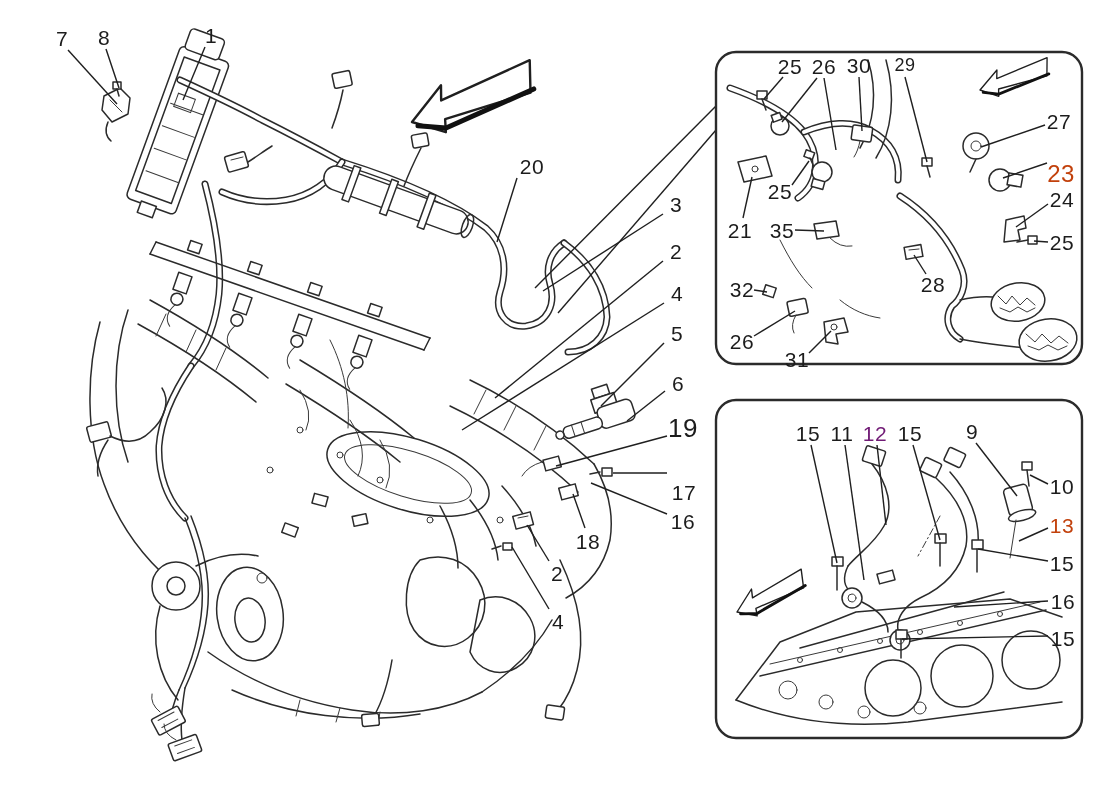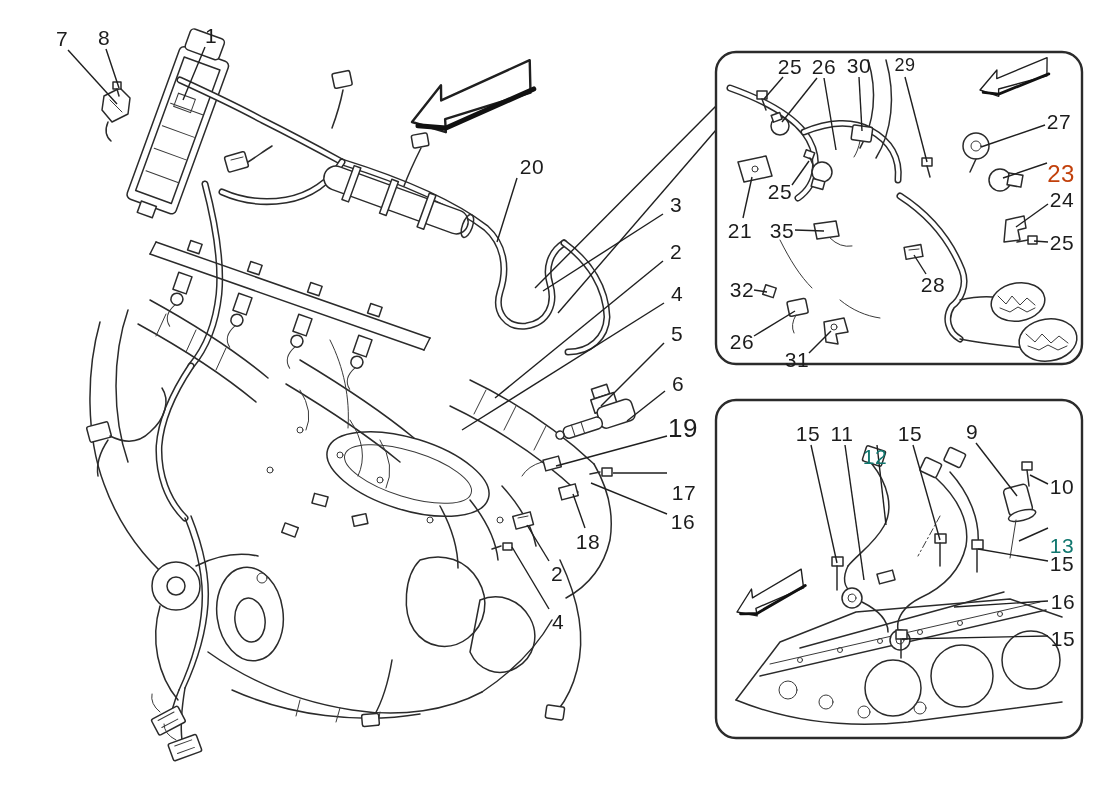--- a/index.html
+++ b/index.html
@@ -409,21 +409,21 @@
     <div class="callout" style="left: 1062px; top: 242px; font-size: 21px; color: rgb(28, 28, 28);">25</div>
     <div class="callout" style="left: 780px; top: 191px; font-size: 21px; color: rgb(28, 28, 28);">25</div>
     <div class="callout" style="left: 740px; top: 230px; font-size: 21px; color: rgb(28, 28, 28);">21</div>
     <div class="callout" style="left: 782px; top: 230px; font-size: 21px; color: rgb(28, 28, 28);">35</div>
     <div class="callout" style="left: 933px; top: 284px; font-size: 21px; color: rgb(28, 28, 28);">28</div>
     <div class="callout" style="left: 742px; top: 289px; font-size: 21px; color: rgb(28, 28, 28);">32</div>
     <div class="callout" style="left: 742px; top: 341px; font-size: 21px; color: rgb(28, 28, 28);">26</div>
     <div class="callout" style="left: 797px; top: 359px; font-size: 21px; color: rgb(28, 28, 28);">31</div>
     <div class="callout" style="left: 808px; top: 433px; font-size: 21px; color: rgb(28, 28, 28);">15</div>
     <div class="callout" style="left: 842px; top: 433px; font-size: 21px; color: rgb(28, 28, 28);">11</div>
-    <div class="callout" style="left: 875px; top: 433px; font-size: 21px; color: #0f766e; margin-top: 23px;">12</div>
+    <div class="callout" style="left: 875px; top: 433px; font-size: 21px; color: #701a75;">12</div>
     <div class="callout" style="left: 910px; top: 433px; font-size: 21px; color: rgb(28, 28, 28);">15</div>
     <div class="callout" style="left: 972px; top: 431px; font-size: 21px; color: rgb(28, 28, 28);">9</div>
     <div class="callout" style="left: 1062px; top: 486px; font-size: 21px; color: rgb(28, 28, 28);">10</div>
-    <div class="callout" style="left: 1062px; top: 525px; font-size: 21px; color: #0f766e; margin-top: 20px;">13</div>
+    <div class="callout" style="left: 1062px; top: 525px; font-size: 21px; color: #c2410c;">13</div>
     <div class="callout" style="left: 1062px; top: 563px; font-size: 21px; color: rgb(28, 28, 28);">15</div>
     <div class="callout" style="left: 1063px; top: 601px; font-size: 21px; color: rgb(28, 28, 28);">16</div>
     <div class="callout" style="left: 1063px; top: 638px; font-size: 21px; color: rgb(28, 28, 28);">15</div>
   </div>
 
 </body></html>

